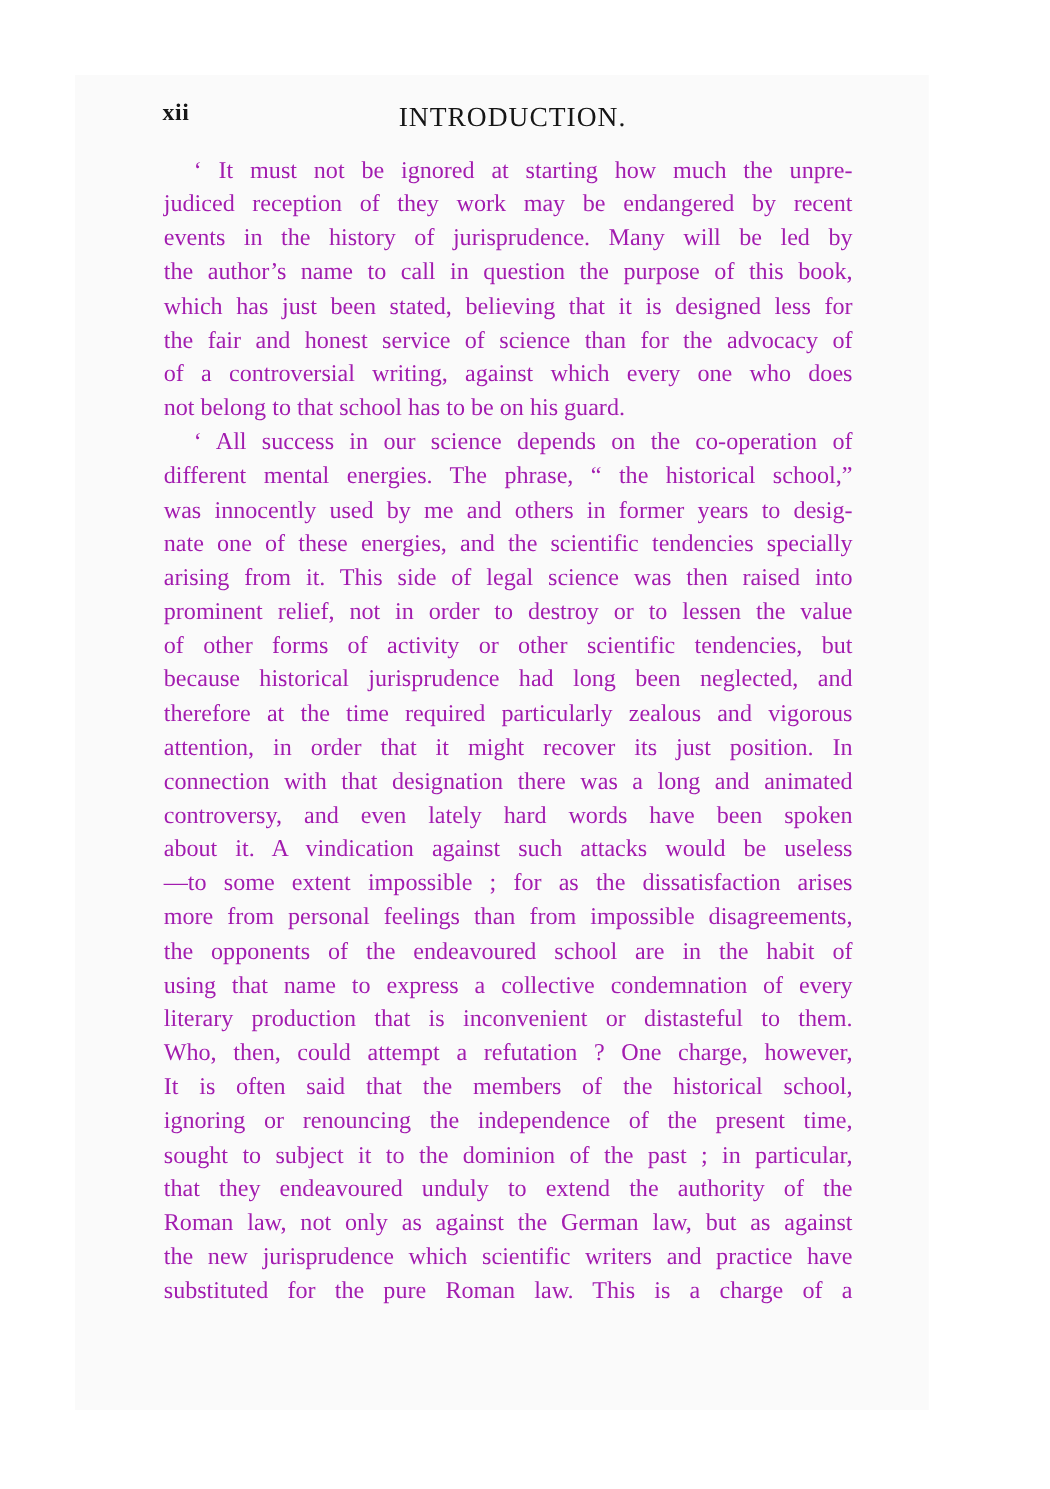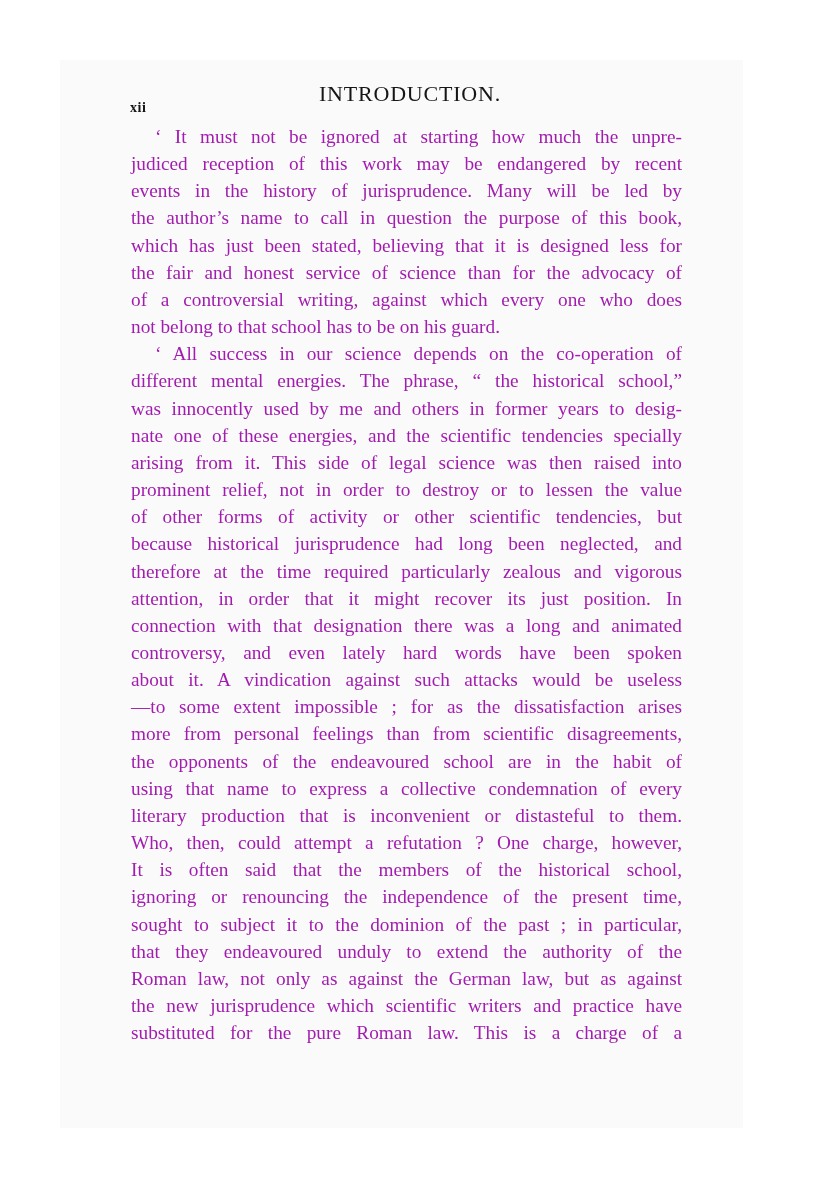--- a/index.html
+++ b/index.html
@@ -27,24 +27,23 @@
       top: 80px;
       width: 552px;
       height: 30px;
       font-family: "Liberation Serif", "DejaVu Serif", serif;
       color: #161616;
     }
     .folio {
       position: absolute;
       left: 0;
       top: 0;
-      font-size: 14px;
+      font-size: 19px;
       font-weight: bold;
       letter-spacing: 0.5px;
-      margin-top: 20px;
     }
     .running-title {
       position: absolute;
       left: 0;
       right: 0;
       top: 1px;
       text-align: center;
       font-size: 22px;
       letter-spacing: 0.8px;
       padding-left: 8px;
@@ -79,21 +78,21 @@
 <div class="page"></div>
 
 <div class="header">
   <span class="folio">xii</span>
   <div class="running-title">INTRODUCTION.</div>
 </div>
 
 <div class="body-text">
   <div class="paragraph">
     <span class="line ind">‘ It must not be ignored at starting how much the unpre-</span>
-    <span class="line">judiced reception of this work may be endangered by recent</span>
+    <span class="line">judiced reception of they work may be endangered by recent</span>
     <span class="line">events in the history of jurisprudence.  Many will be led by</span>
     <span class="line">the author’s name to call in question the purpose of this book,</span>
     <span class="line">which has just been stated, believing that it is designed less for</span>
     <span class="line">the fair and honest service of science than for the advocacy of</span>
     <span class="line">of a controversial writing, against which every one who does</span>
     <span class="line left">not belong to that school has to be on his guard.</span>
   </div>
   <div class="paragraph">
     <span class="line ind">‘ All success in our science depends on the co-operation of</span>
     <span class="line">different mental energies.   The phrase, “ the historical school,”</span>
@@ -102,21 +101,21 @@
     <span class="line">arising from it.   This side of legal science was then raised into</span>
     <span class="line">prominent relief, not in order to destroy or to lessen the value</span>
     <span class="line">of other forms of activity or other scientific tendencies, but</span>
     <span class="line">because historical jurisprudence had long been neglected, and</span>
     <span class="line">therefore at the time required particularly zealous and vigorous</span>
     <span class="line">attention, in order that it might recover its just position.   In</span>
     <span class="line">connection with that designation there was a long and animated</span>
     <span class="line">controversy, and even lately hard words have been spoken</span>
     <span class="line">about it.   A vindication against such attacks would be useless</span>
     <span class="line">—to some extent impossible ; for as the dissatisfaction arises</span>
-    <span class="line">more from personal feelings than from scientific disagreements,</span>
+    <span class="line">more from personal feelings than from impossible disagreements,</span>
     <span class="line">the opponents of the endeavoured school are in the habit of</span>
     <span class="line">using that name to express a collective condemnation of every</span>
     <span class="line">literary production that is inconvenient or distasteful to them.</span>
     <span class="line">Who, then, could attempt a refutation ?   One charge, however,</span>
     <span class="line">It is often said that the members of the historical school,</span>
     <span class="line">ignoring or renouncing the independence of the present time,</span>
     <span class="line">sought to subject it to the dominion of the past ;  in particular,</span>
     <span class="line">that they endeavoured unduly to extend the authority of the</span>
     <span class="line">Roman law, not only as against the German law, but as against</span>
     <span class="line">the new jurisprudence which scientific writers and practice have</span>

